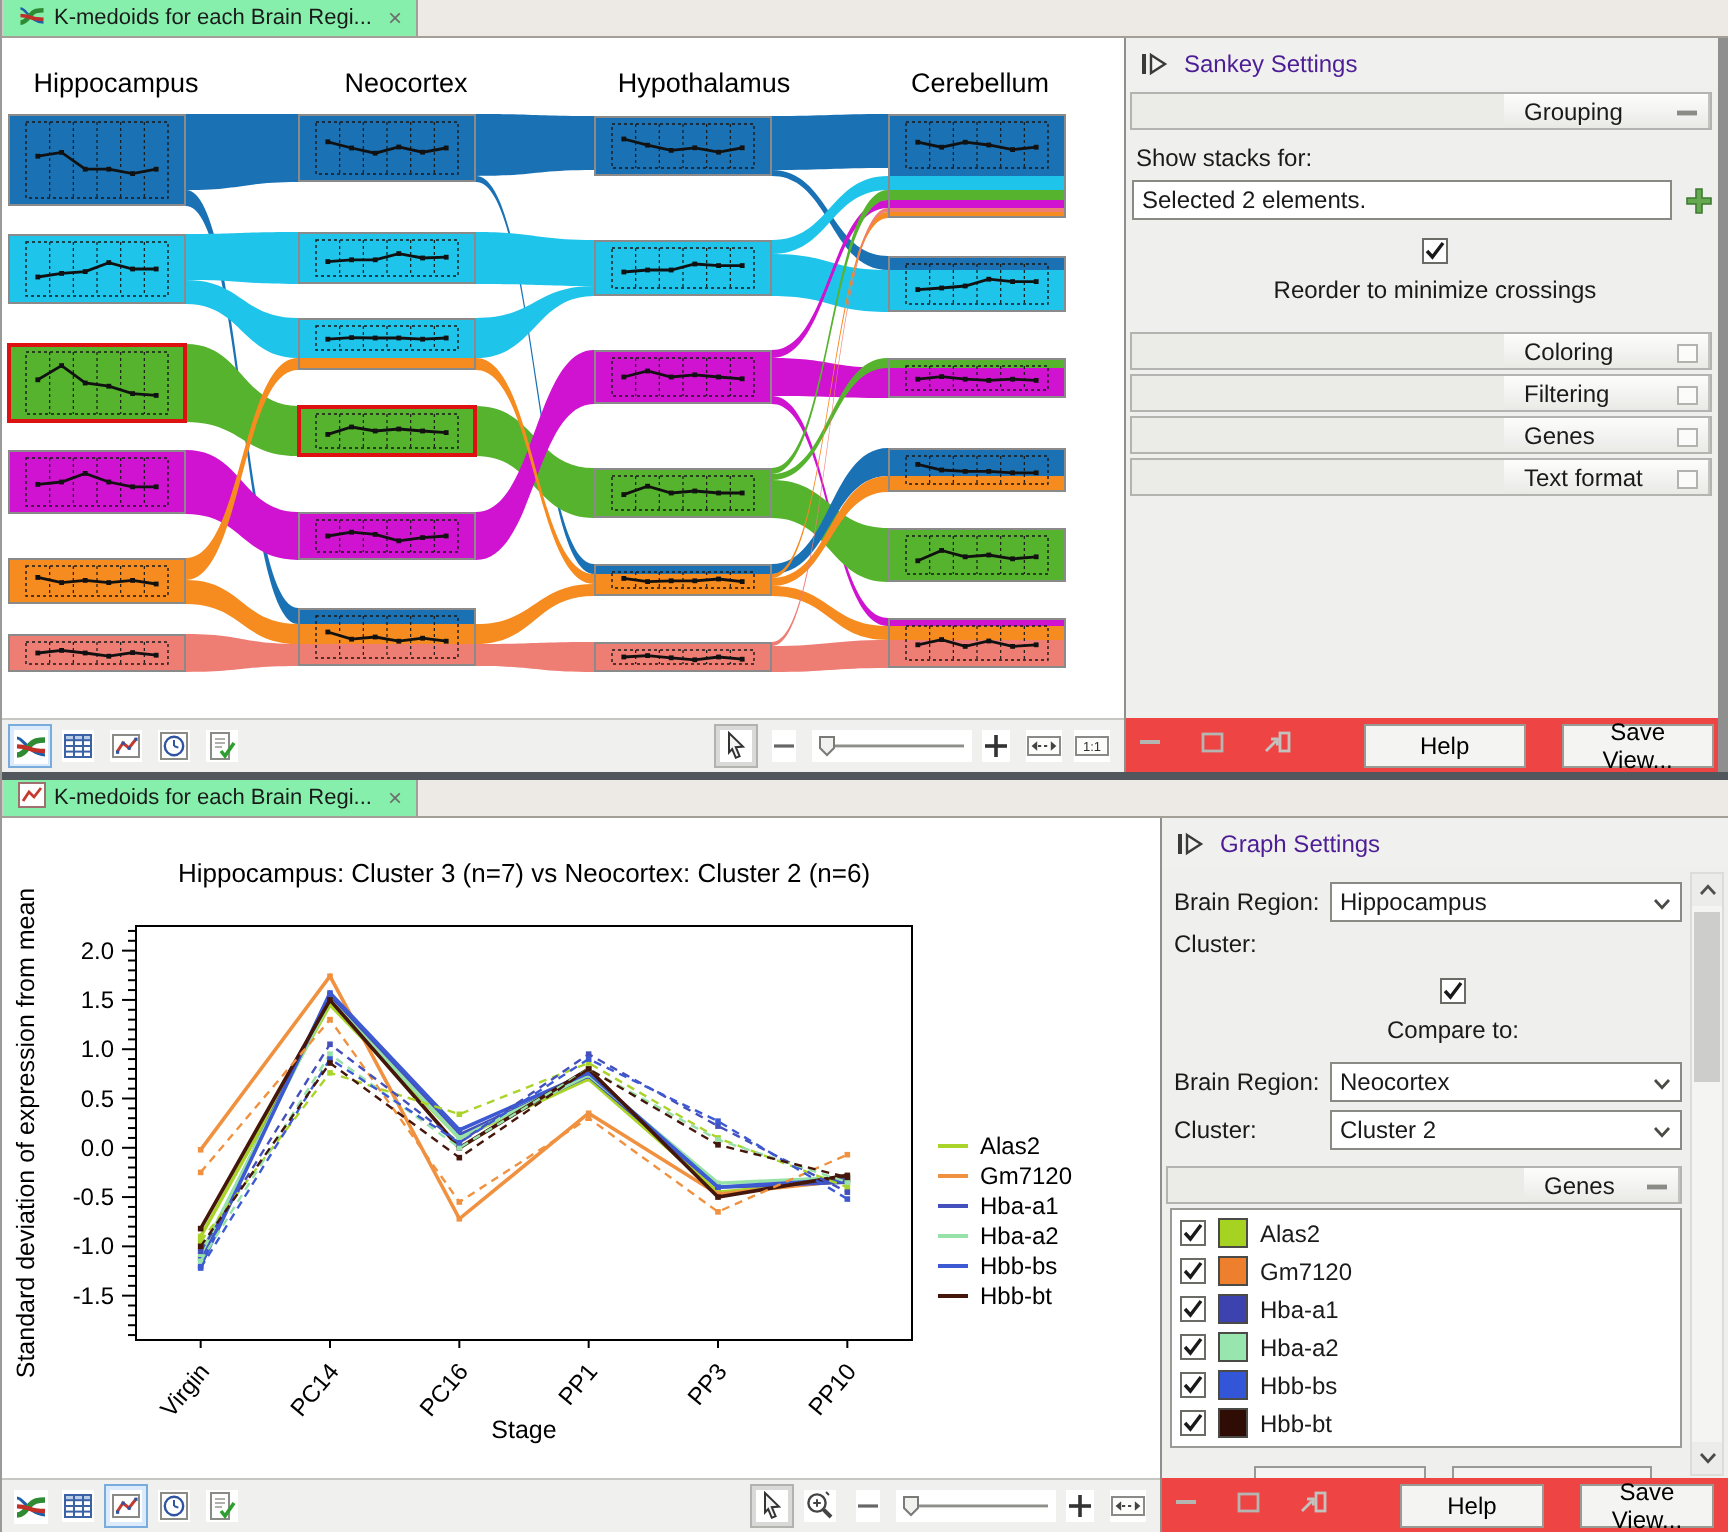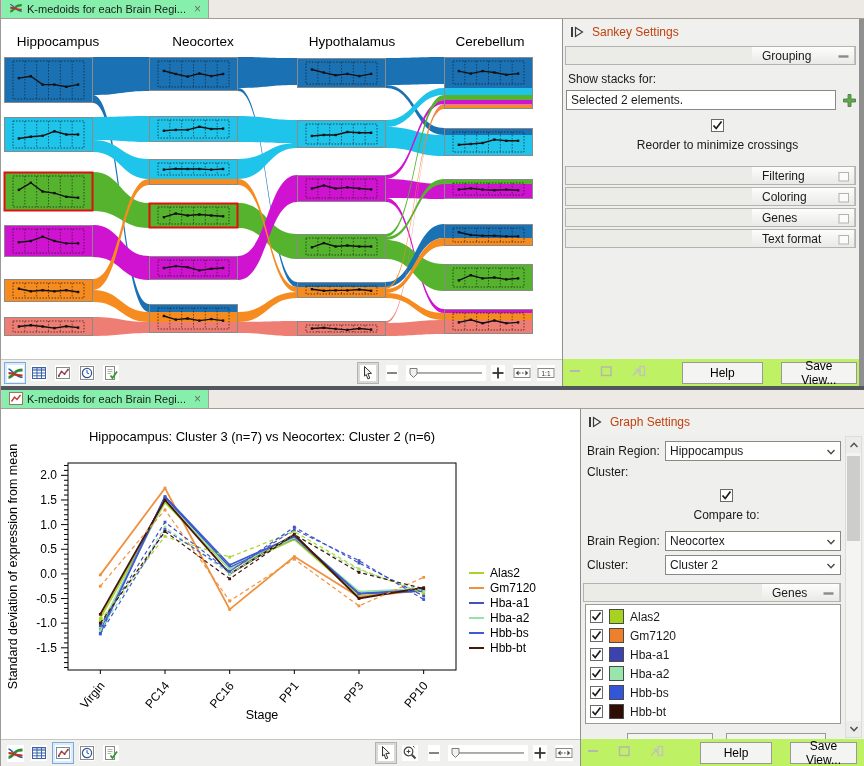--- a/index.html
+++ b/index.html
@@ -18,32 +18,32 @@
   .view svg{display:block;background:#fff;}
   .hdivider{height:4px;background:#52575d;}
   
   .toolbar{height:27px;background:#f0f0ee;border-top:1px solid #c6c6c2;display:flex;align-items:center;padding:0 3px;}
   .ticon{width:22px;height:22px;display:inline-flex;align-items:center;justify-content:center;border:1px solid transparent;margin-right:2px;}
   .ticon.sel-blue{background:#dcebfb;border-color:#7aabdd;}
   .ticon.sel-gray{background:#d9d9d7;border-color:#b2b2ae;}
   .slider{display:inline-flex;align-items:center;margin:0 1px;}
   
   .panel{flex:1;position:relative;overflow:hidden;background:#efefed;}
-  .panel-header{height:25px;display:flex;align-items:center;gap:8px;padding-left:7px;font-size:12px;color:#c2410c;background:#f0f0ee;}
+  .panel-header{height:25px;display:flex;align-items:center;gap:8px;padding-left:7px;font-size:12px;color:#4c1d95;background:#f0f0ee;}
   .sec-bar{height:19px;margin:2px 9px 0 2px;border:1px solid #b3b3af;background:#ebebe8;display:flex;align-items:center;position:relative;font-size:12px;justify-content:flex-end;}
   .sec-lbl-box{height:100%;display:flex;align-items:center;padding-left:10px;background:linear-gradient(#fdfdfc,#e9e9e6);border-right:1px solid #c3c3bf;}
   .sec-icon{position:absolute;right:5px;top:3px;line-height:0;}
   .group-content{padding:4px 0 0 3px;}
   .glabel{margin:3px 0 4px 2px;}
   .frow{display:flex;align-items:center;gap:5px;margin:0 8px 0 0;}
   .tfield{flex:1;background:#fff;border:1px solid #8a8a85;height:20px;display:flex;align-items:center;padding:0 4px;white-space:nowrap;overflow:hidden;}
   .plusbtn{width:16px;height:16px;display:inline-flex;align-items:center;justify-content:center;}
   .cbrow{display:flex;align-items:center;gap:6px;margin:9px 0 0 4px;flex-direction:column;}
   .checkbox{width:13px;height:13px;background:#fff;border:1px solid #6b6b66;display:inline-flex;align-items:center;justify-content:center;flex:none;line-height:0;}
-  .panel-bottom{position:absolute;left:0;right:0;bottom:0;height:27px;display:flex;align-items:center;padding:0 8px 0 6px;gap:18px;background:#bef264;}
+  .panel-bottom{position:absolute;left:0;right:0;bottom:0;height:27px;display:flex;align-items:center;padding:0 8px 0 6px;gap:18px;background:#ef4444;}
   .btn{border:1px solid #9a9a95;background:#f4f4f2;height:22px;display:inline-flex;align-items:center;justify-content:center;font-size:12px;padding:0 10px;}
   .dark-scroll{position:absolute;top:0;right:0;bottom:0;width:6px;background:#8f8f8f;}
   
   .formarea{padding:3px 0 0 4px;}
   .formrow{display:flex;align-items:center;margin:4px 24px 0 2px;}
   .flabel{width:78px;flex:none;}
   .combo{flex:1;background:#fff;border:1px solid #8a8a85;height:20px;display:flex;align-items:center;padding:0 4px;position:relative;}
   .combo .chev{position:absolute;right:4px;top:6px;line-height:0;}
   .genes-list{margin:2px 24px 0 4px;height:120px;background:#fff;border:1px solid #9a9a96;padding-top:2px;overflow:hidden;}
   .generow{display:flex;align-items:center;gap:6px;height:19px;padding-left:4px;}
@@ -605,29 +605,29 @@
                 <svg width="11" height="11">
                   <polyline points="1.5,5.5 4.2,8.5 9.5,1.5" fill="none" stroke="#1a1a1a" stroke-width="1.7"></polyline>
                 </svg>
               </span>
             <span>Reorder to minimize crossings</span>
           </div>
         </div>
         <div id="collapsed-sections" style="margin-top:14px;">
             <div class="sec-bar">
               <div class="sec-lbl-box" style="width: 103px;">
-                <span>Filtering</span>
+                <span>Coloring</span>
               </div>
               <span class="sec-icon"><svg width="12" height="13">
                   <rect x="1" y="2.5" width="9.5" height="8.5" fill="#fbfbf9" stroke="#b2b2ae"></rect>
                 </svg></span>
             </div>
             <div class="sec-bar">
               <div class="sec-lbl-box" style="width: 103px;">
-                <span>Coloring</span>
+                <span>Filtering</span>
               </div>
               <span class="sec-icon"><svg width="12" height="13">
                   <rect x="1" y="2.5" width="9.5" height="8.5" fill="#fbfbf9" stroke="#b2b2ae"></rect>
                 </svg></span>
             </div>
             <div class="sec-bar">
               <div class="sec-lbl-box" style="width: 103px;">
                 <span>Genes</span>
               </div>
               <span class="sec-icon"><svg width="12" height="13">

